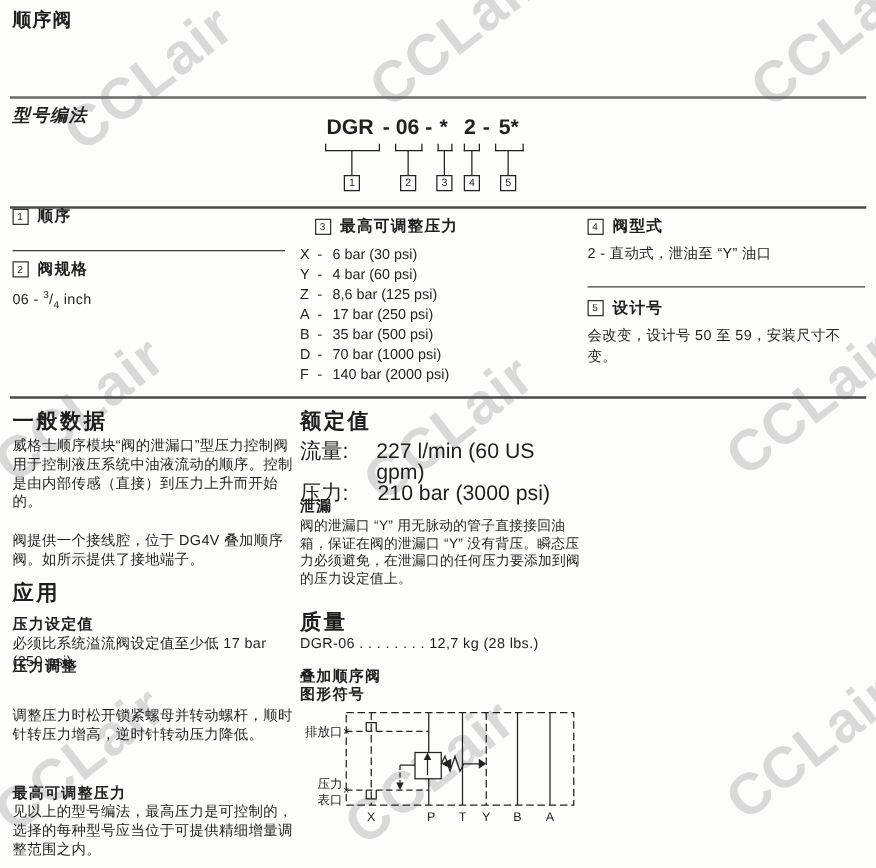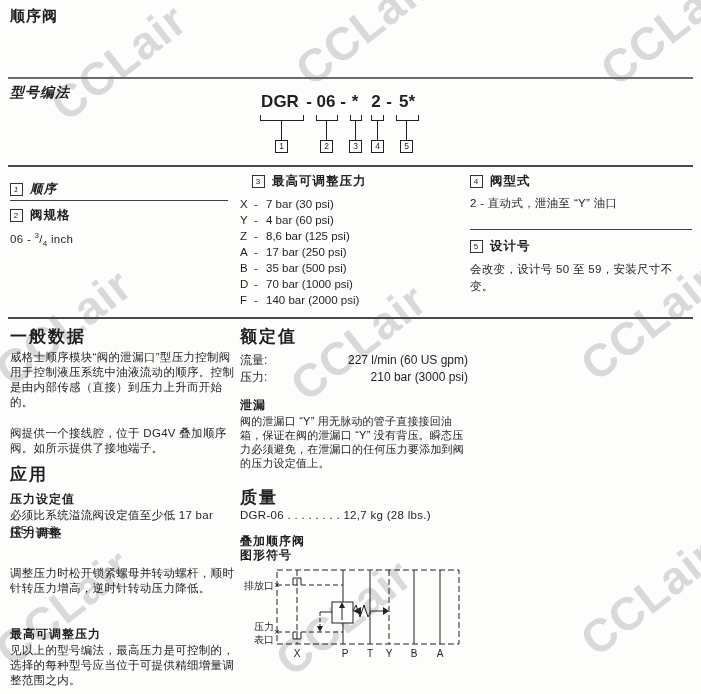--- a/index.html
+++ b/index.html
@@ -17,21 +17,21 @@
   .body-txt{font-size:11.5px;line-height:15px;letter-spacing:0.3px;}
   .numbox{display:inline-block;width:11px;height:11px;border:1px solid #333;font-size:8px;line-height:11px;text-align:center;margin-right:7px;font-weight:400;vertical-align:1px;}
   .numbox-head{font-size:12.5px;font-weight:700;letter-spacing:1px;}
   .code-seg{position:absolute;font-size:17px;font-weight:700;text-align:center;white-space:nowrap;}
   .bracket{position:absolute;height:5px;border-left:1px solid #222;border-right:1px solid #222;border-bottom:1px solid #222;}
   .stem{position:absolute;width:0;border-left:1px solid #222;height:20px;top:120px;}
   .refbox{position:absolute;width:11px;height:11px;border:1px solid #222;font-size:8.5px;line-height:11px;text-align:center;top:140px;background:#fff;}
   .opt-row{display:flex;font-size:11.5px;line-height:16px;}
   .opt-code{width:14px;}
   .opt-dash{width:12px;}
-  .rate-row{display:flex;font-size:12px;line-height:17px;justify-content:space-between;}
+  .rate-row{display:flex;font-size:17px;line-height:17px;}
   .rate-label{width:62px;}
   sup{font-size:8px;} sub{font-size:8px;}
 </style>
 </head>
 <body>
 
 <div id="page">
 
   <div class="wm" style="left:40px;top:35px;">CCLair</div>
   <div class="wm" style="left:285px;top:0px;">CCLair</div>
@@ -75,39 +75,39 @@
 
       <div class="refbox" style="left:275px;">1</div>
       <div class="refbox" style="left:320px;">2</div>
       <div class="refbox" style="left:349px;">3</div>
       <div class="refbox" style="left:371px;">4</div>
       <div class="refbox" style="left:400px;">5</div>
     </div>
 
     <div class="rule" style="top:165px;"></div>
 
-    <div class="abs numbox-head" style="left:10px;top:181px;font-style:italic;">
+    <div class="abs numbox-head" style="left:10px;top:165px;">
       <span class="numbox">1</span><span>顺序</span>
     </div>
     <div class="rule-thin" style="left:10px;top:200px;width:218px;"></div>
     <div class="abs numbox-head" style="left:10px;top:207px;">
       <span class="numbox">2</span><span>阀规格</span>
     </div>
     <div class="abs body-txt" style="left:10px;top:228px;">
       <span>06 - </span><sup>3</sup><span>/</span><sub>4</sub><span> inch</span>
     </div>
 
     <div class="abs numbox-head" style="left:240px;top:173px;padding-left:12px;">
       <span class="numbox">3</span><span>最高可调整压力</span>
     </div>
     <div class="abs" style="left:240px;top:196px;width:220px;">
       <div class="opt-row">
           <span class="opt-code">X</span>
           <span class="opt-dash">-</span>
-          <span>7 bar (30 psi)</span>
+          <span>6 bar (30 psi)</span>
         </div>
       <div class="opt-row">
           <span class="opt-code">Y</span>
           <span class="opt-dash">-</span>
           <span>4 bar (60 psi)</span>
         </div>
       <div class="opt-row">
           <span class="opt-code">Z</span>
           <span class="opt-dash">-</span>
           <span>8,6 bar (125 psi)</span>

